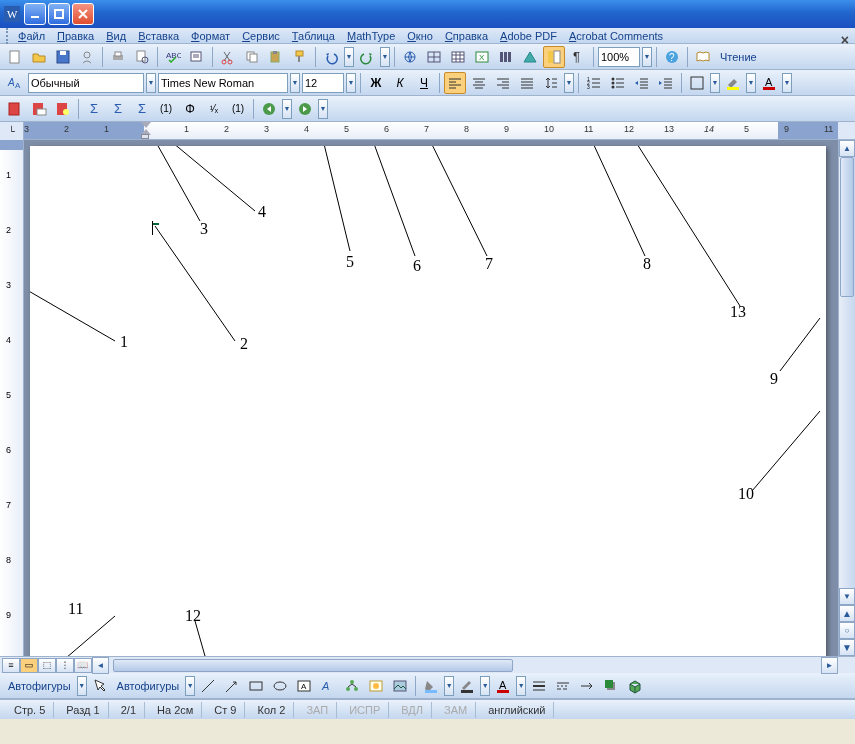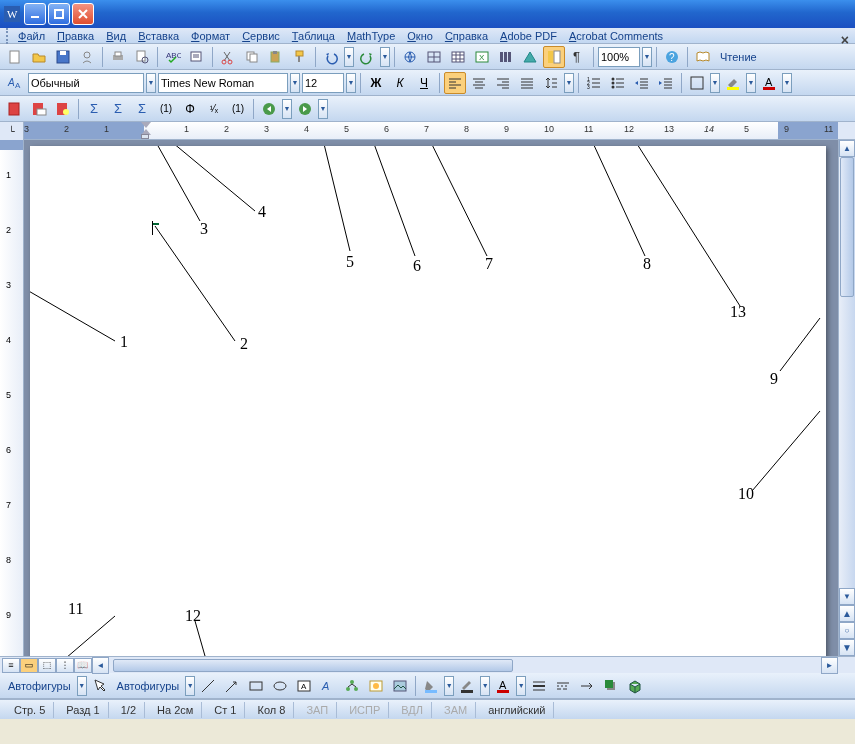--- a/index.html
+++ b/index.html
@@ -645,22 +645,22 @@
   <span class="tbtn">
       <svg viewBox="0 0 16 16">
         <path d="M3 6 l5 -3 l5 3 v6 l-5 3 l-5 -3 z M3 6 l5 3 l5 -3 M8 9 v6" fill="#5a5" stroke="#254"></path>
       </svg>
     </span>
 </div>
 
 <div class="statusbar">
   <span class="stat-cell">Стр. 5</span>
   <span class="stat-cell">Разд 1</span>
-  <span class="stat-cell">1/2</span>
+  <span class="stat-cell">2/1</span>
   <span class="stat-cell">На 2см</span>
-  <span class="stat-cell">Ст 1</span>
-  <span class="stat-cell">Кол 8</span>
+  <span class="stat-cell">Ст 9</span>
+  <span class="stat-cell">Кол 2</span>
   <span class="stat-cell dim">ЗАП</span>
   <span class="stat-cell dim">ИСПР</span>
   <span class="stat-cell dim">ВДЛ</span>
   <span class="stat-cell dim">ЗАМ</span>
   <span class="stat-cell">английский</span>
 </div>
 
 </body></html>

